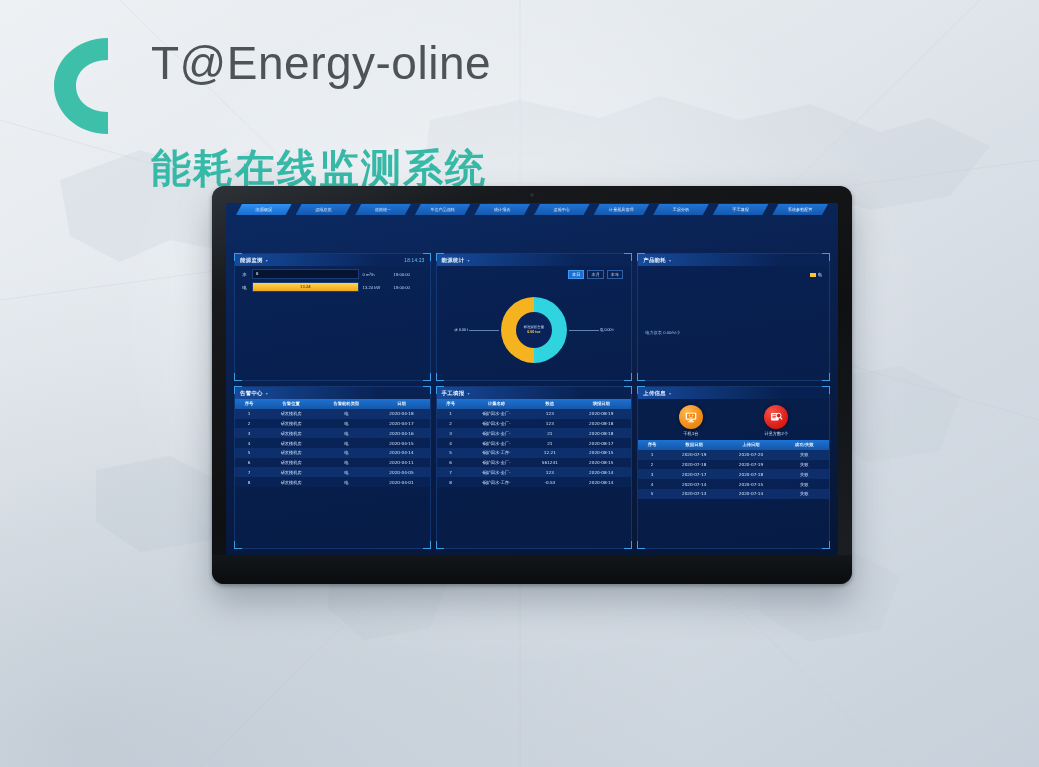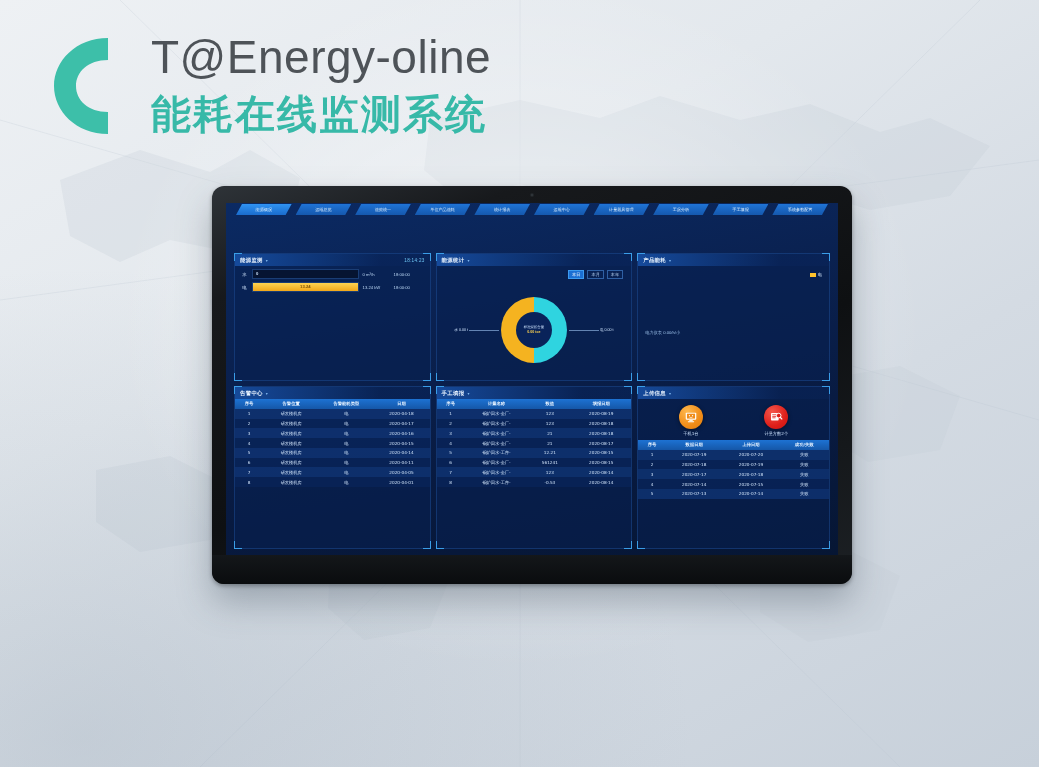--- a/index.html
+++ b/index.html
@@ -11,24 +11,24 @@
   }
   
   .bg-map{position:absolute;inset:0;opacity:.5;pointer-events:none;}
   .bg-vign{position:absolute;inset:0;pointer-events:none;
     background:radial-gradient(ellipse at 50% 42%,rgba(255,255,255,.55) 0%,rgba(255,255,255,0) 55%),
                radial-gradient(ellipse at 8% 96%,rgba(150,165,180,.30) 0%,rgba(150,165,180,0) 45%);}
 
   
   .brand{position:absolute;left:46px;top:22px;width:560px;height:130px;}
   .brand-mark{position:absolute;left:0;top:6px;width:74px;height:116px;}
-  .brand-text{position:absolute;left:105px;top:4px;}
+  .brand-text{position:absolute;left:105px;top:10px;}
   .brand-en{font-size:46px;color:#4e5358;letter-spacing:.5px;line-height:62px;font-weight:400;white-space:nowrap;}
   .brand-cn{font-size:40px;color:#37b9a8;line-height:52px;font-weight:700;letter-spacing:2px;white-space:nowrap;
-     font-family:"DejaVu Sans","Liberation Sans",sans-serif;}
+     font-family:"DejaVu Sans","Liberation Sans",sans-serif;margin-top:48px;}
 
   
   .monitor{position:absolute;left:212px;top:186px;width:640px;height:398px;}
   .mon-bezel{position:absolute;inset:0;border-radius:12px;
      background:linear-gradient(160deg,#2e3338 0%,#17191c 18%,#0e1012 55%,#1c2024 100%);
      box-shadow:0 18px 34px rgba(60,75,90,.35),0 2px 4px rgba(0,0,0,.35);}
   .mon-cam{position:absolute;left:50%;top:7px;width:4px;height:4px;margin-left:-2px;border-radius:50%;
      background:#3a4147;box-shadow:0 0 2px #000 inset;}
   .screen{position:absolute;left:14px;top:17px;right:14px;bottom:29px;overflow:hidden;
      background:linear-gradient(170deg,#0b2a63 0%,#0a2150 35%,#081a40 70%,#061634 100%);}

